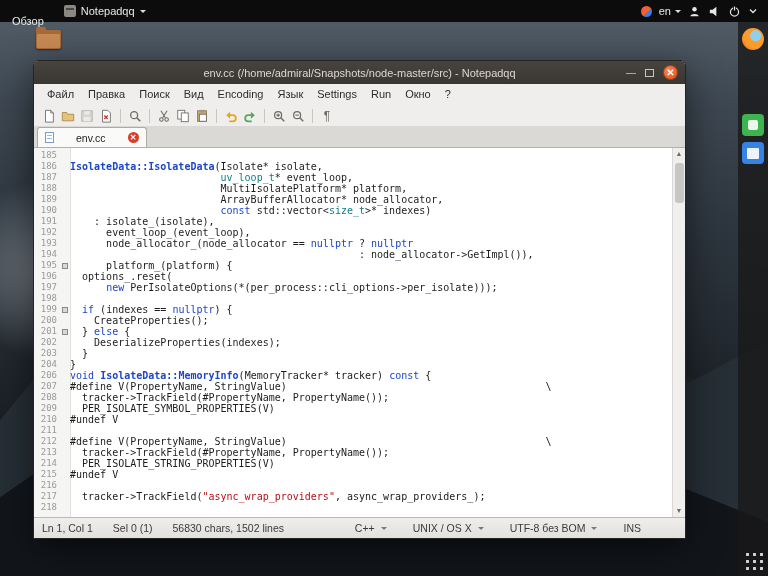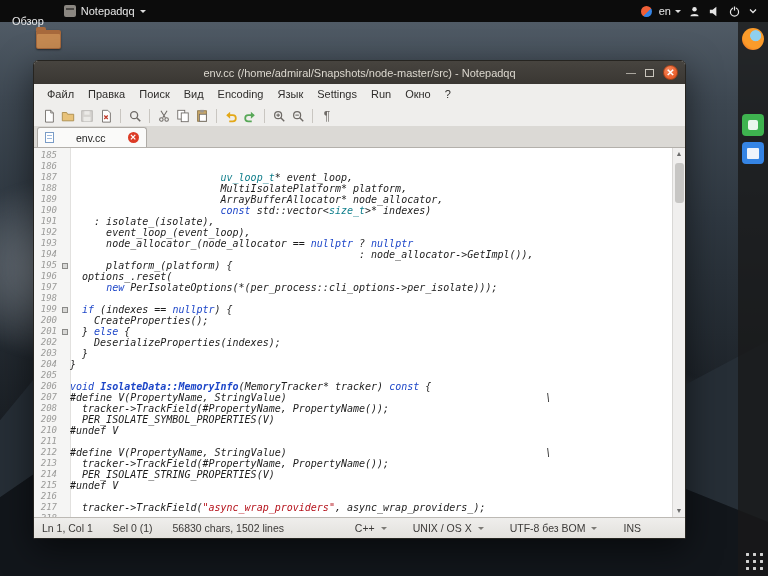--- a/index.html
+++ b/index.html
@@ -70,21 +70,21 @@
   .tabbar { height:22px; background:#dbd9d5; border-bottom:1px solid #b3b0ab; display:flex; align-items:flex-end; padding-left:3px; flex:0 0 auto; }
   .tab { height:20px; background:#fafaf9; border:1px solid #aeaba6; border-bottom:none; border-radius:3px 3px 0 0;
     display:flex; align-items:center; gap:22px; padding:0 7px; font-size:10.5px; color:#222; }
   .tab-doc { width:9px; height:11px; background:#fff; border:1px solid #7a9cc6; position:relative; }
   .tab-doc::after { content:""; position:absolute; left:1px; top:2px; right:1px; height:6px;
     background:repeating-linear-gradient(#9db9dd 0 1px, transparent 1px 3px); }
   .tab-close { width:11px; height:11px; border-radius:50%; background:#dc3b26; color:#fff; font-size:8px; line-height:11px; text-align:center; font-weight:bold; }
 
   .editor { position:relative; flex:1 1 auto; background:#fff; overflow:hidden; }
   .gutter-bg { position:absolute; left:0; top:0; bottom:0; width:37px; background:#f5f5f4; border-right:1px solid #e2e1df; }
-  .code-area { position:absolute; left:0; top:0; right:13px; bottom:0; overflow:hidden; padding-top:2px; font-family:"DejaVu Sans Mono",monospace;font-style:italic; }
+  .code-area { position:absolute; left:0; top:0; right:13px; bottom:0; overflow:hidden; padding-top:2px; font-family:"DejaVu Sans Mono",monospace; }
   .line { display:flex; height:11px; line-height:11px; }
   .ln { flex:0 0 26px; text-align:right; padding-right:3px; font-size:9px; color:#9a9a98; }
   .mk { flex:0 0 10px; position:relative; }
   .mk.on::after { content:""; position:absolute; left:2px; top:3px; width:4px; height:4px; border:1px solid #8a8a88; background:#d8d8d6; }
   .code { white-space:pre; font-size:10px; color:#1c1c1c; }
   .c-p { color:#1c1c1c; }
   .c-k { color:#1d46c8;margin-top:28px; }
   .c-f { color:#1d46c8; font-weight:bold; }
   .c-t { color:#0e7d8a; }
   .c-s { color:#b5121b; }
@@ -283,20 +283,21 @@
       <div class="gutter-bg"></div>
       <div class="code-area">
           <div class="line">
             <span class="ln">185</span>
             <span class="mk"></span>
             <span class="code"></span>
           </div>
           <div class="line">
             <span class="ln">186</span>
             <span class="mk"></span>
+            <span class="code"><span class="c-f">IsolateData::IsolateData</span><span class="c-p">(Isolate* isolate,</span></span>
           </div>
           <div class="line">
             <span class="ln">187</span>
             <span class="mk"></span>
             <span class="code"><span class="c-p">                         </span><span class="c-t">uv_loop_t</span><span class="c-p">* event_loop,</span></span>
           </div>
           <div class="line">
             <span class="ln">188</span>
             <span class="mk"></span>
             <span class="code"><span class="c-p">                         MultiIsolatePlatform* platform,</span></span>
@@ -373,25 +374,20 @@
           </div>
           <div class="line">
             <span class="ln">203</span>
             <span class="mk"></span>
             <span class="code"><span class="c-p">  }</span></span>
           </div>
           <div class="line">
             <span class="ln">204</span>
             <span class="mk"></span>
             <span class="code"><span class="c-p">}</span></span>
-          </div>
-          <div class="line">
-            <span class="ln">205</span>
-            <span class="mk"></span>
-            <span class="code"></span>
           </div>
           <div class="line">
             <span class="ln">206</span>
             <span class="mk"></span>
             <span class="code"><span class="c-k">void</span><span class="c-p"> </span><span class="c-f">IsolateData::MemoryInfo</span><span class="c-p">(MemoryTracker* tracker) </span><span class="c-k">const</span><span class="c-p"> {</span></span>
           </div>
           <div class="line">
             <span class="ln">207</span>
             <span class="mk"></span>
             <span class="code"><span class="c-p">#define V(PropertyName, StringValue)                                           \</span></span>

